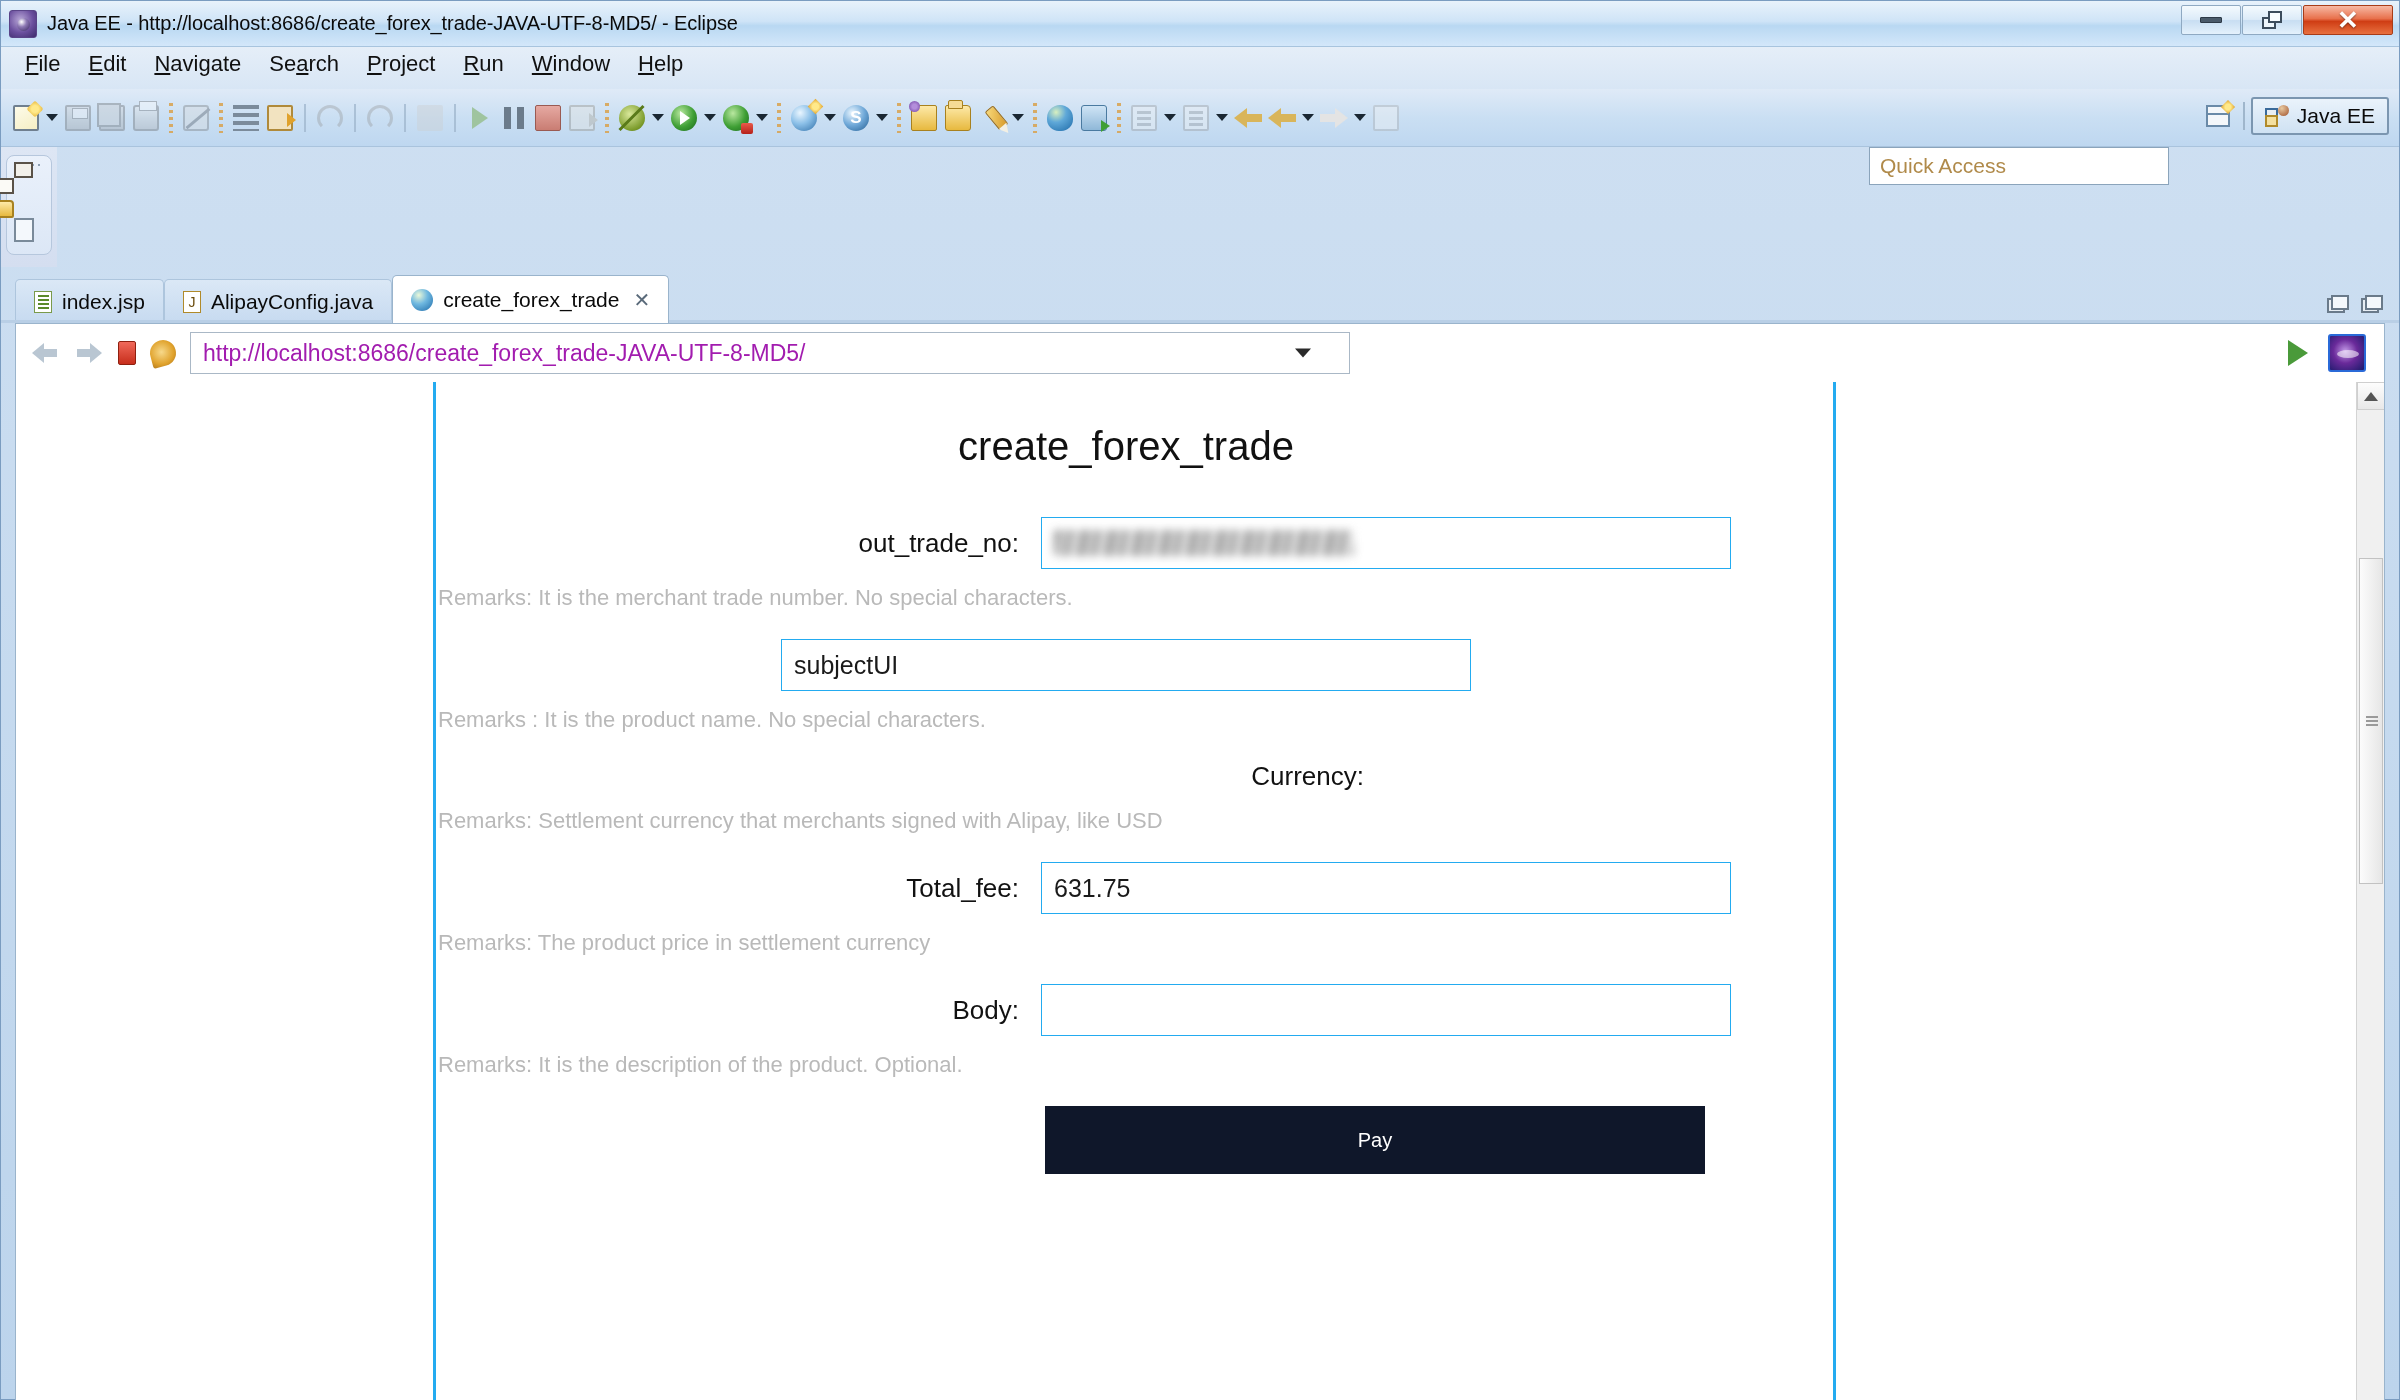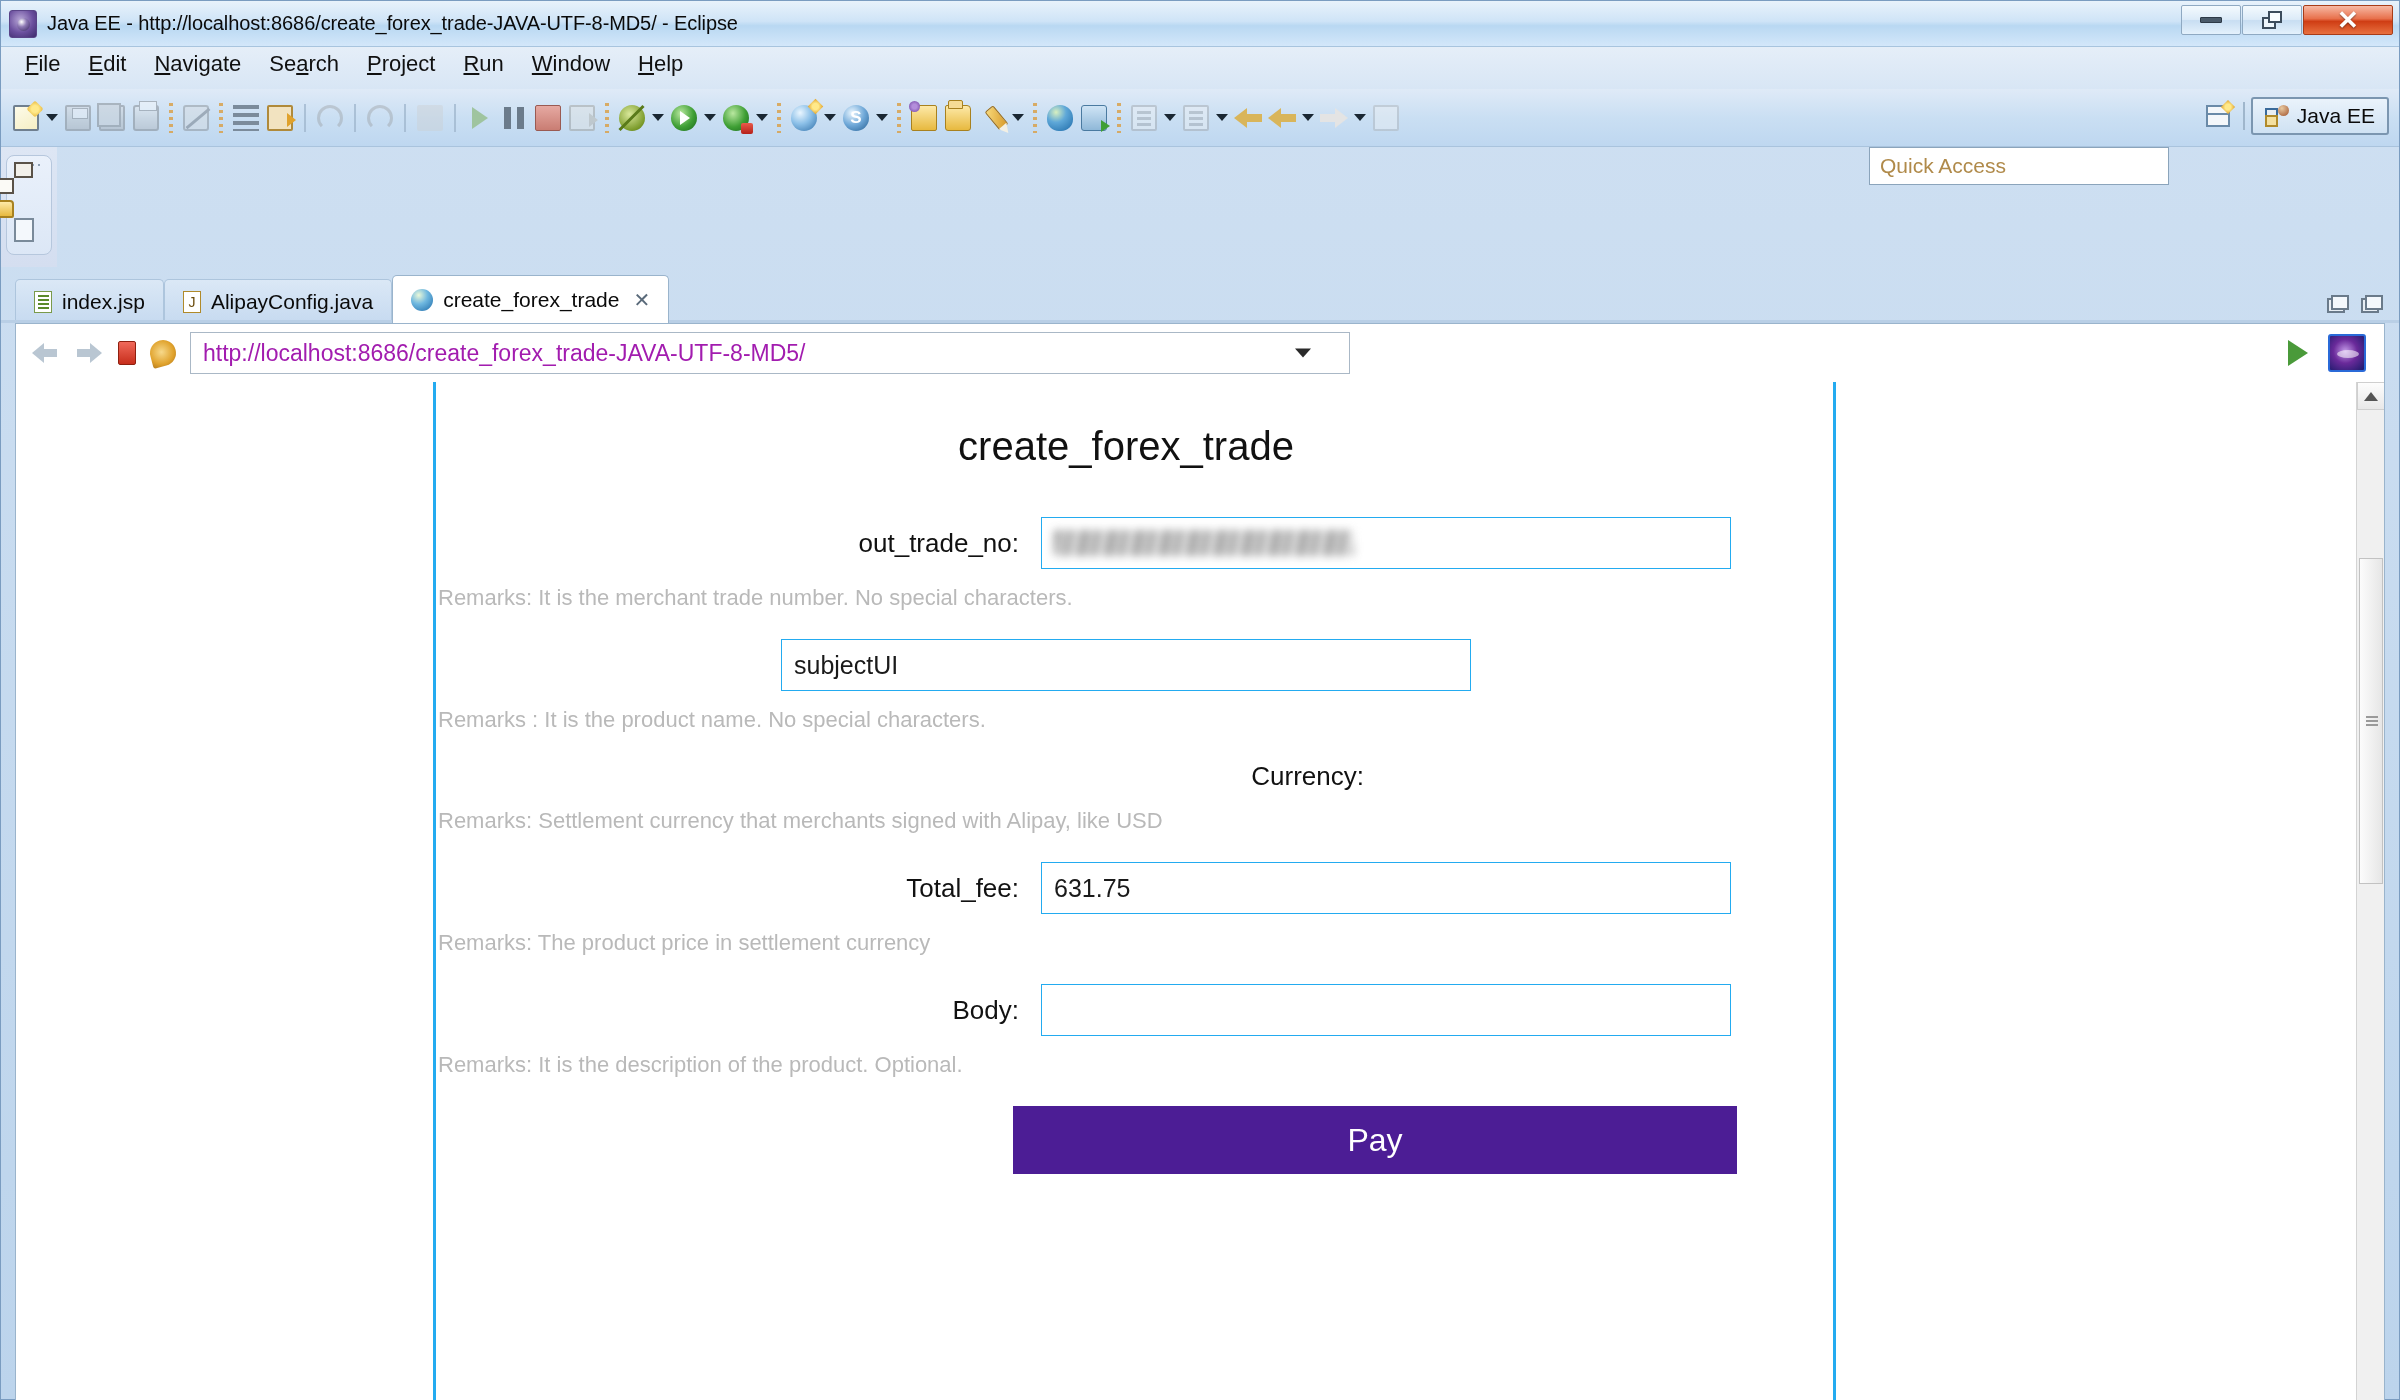--- a/index.html
+++ b/index.html
@@ -350,22 +350,22 @@
     padding-left: 542px; white-space: nowrap;
   }
   .blurred {
     width: 300px; height: 26px; border-radius: 3px;
     background: repeating-linear-gradient(100deg,
       #8a8a8a 0 7px, #cfcfcf 7px 13px, #9a9a9a 13px 20px, #e0e0e0 20px 27px);
     filter: blur(4px); opacity: .85;
   }
   .paybtn-row { display: flex; justify-content: center; margin-top: 22px; }
   .paybtn {
-    width: 724px; height: 68px; margin-left: 498px;
-    background: #4c1d95; color: #fff; font-size: 32px;
+    width: 660px; height: 68px; margin-left: 498px;
+    background: #0f172a; color: #fff; font-size: 20px;
     display: flex; align-items: center; justify-content: center;
   }
 
   
   .pscroll {
     position: absolute; right: 0; top: 0; bottom: 0; width: 28px;
     background: #f0f0f0; border-left: 1px solid #d4d4d4;
     display: flex; flex-direction: column; align-items: center;
   }
   .ps-btn { width: 28px; height: 28px; display: flex; align-items: center; justify-content: center;

